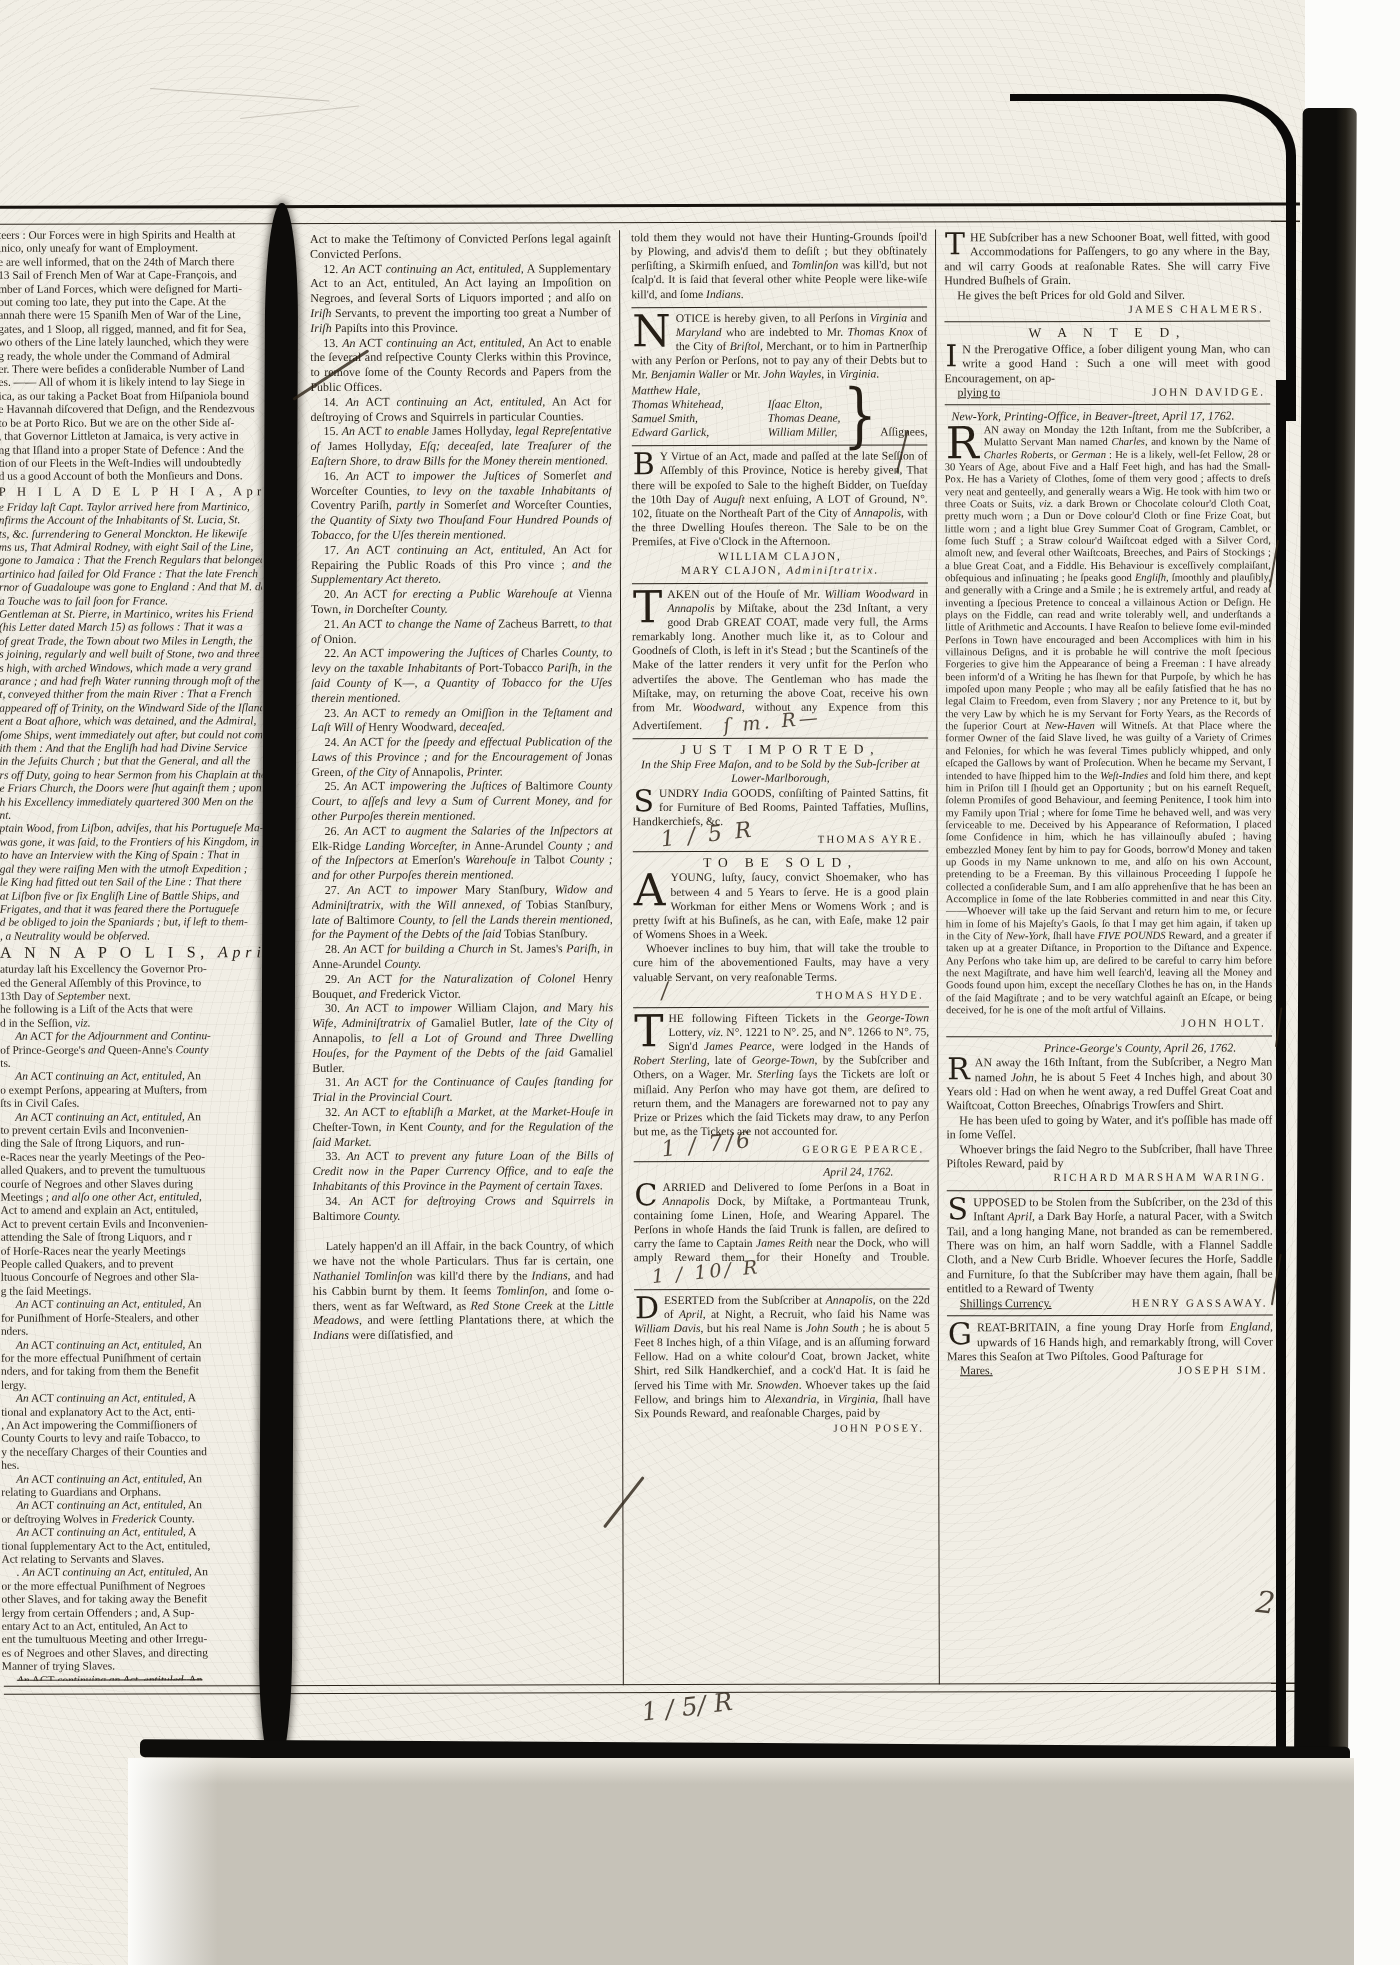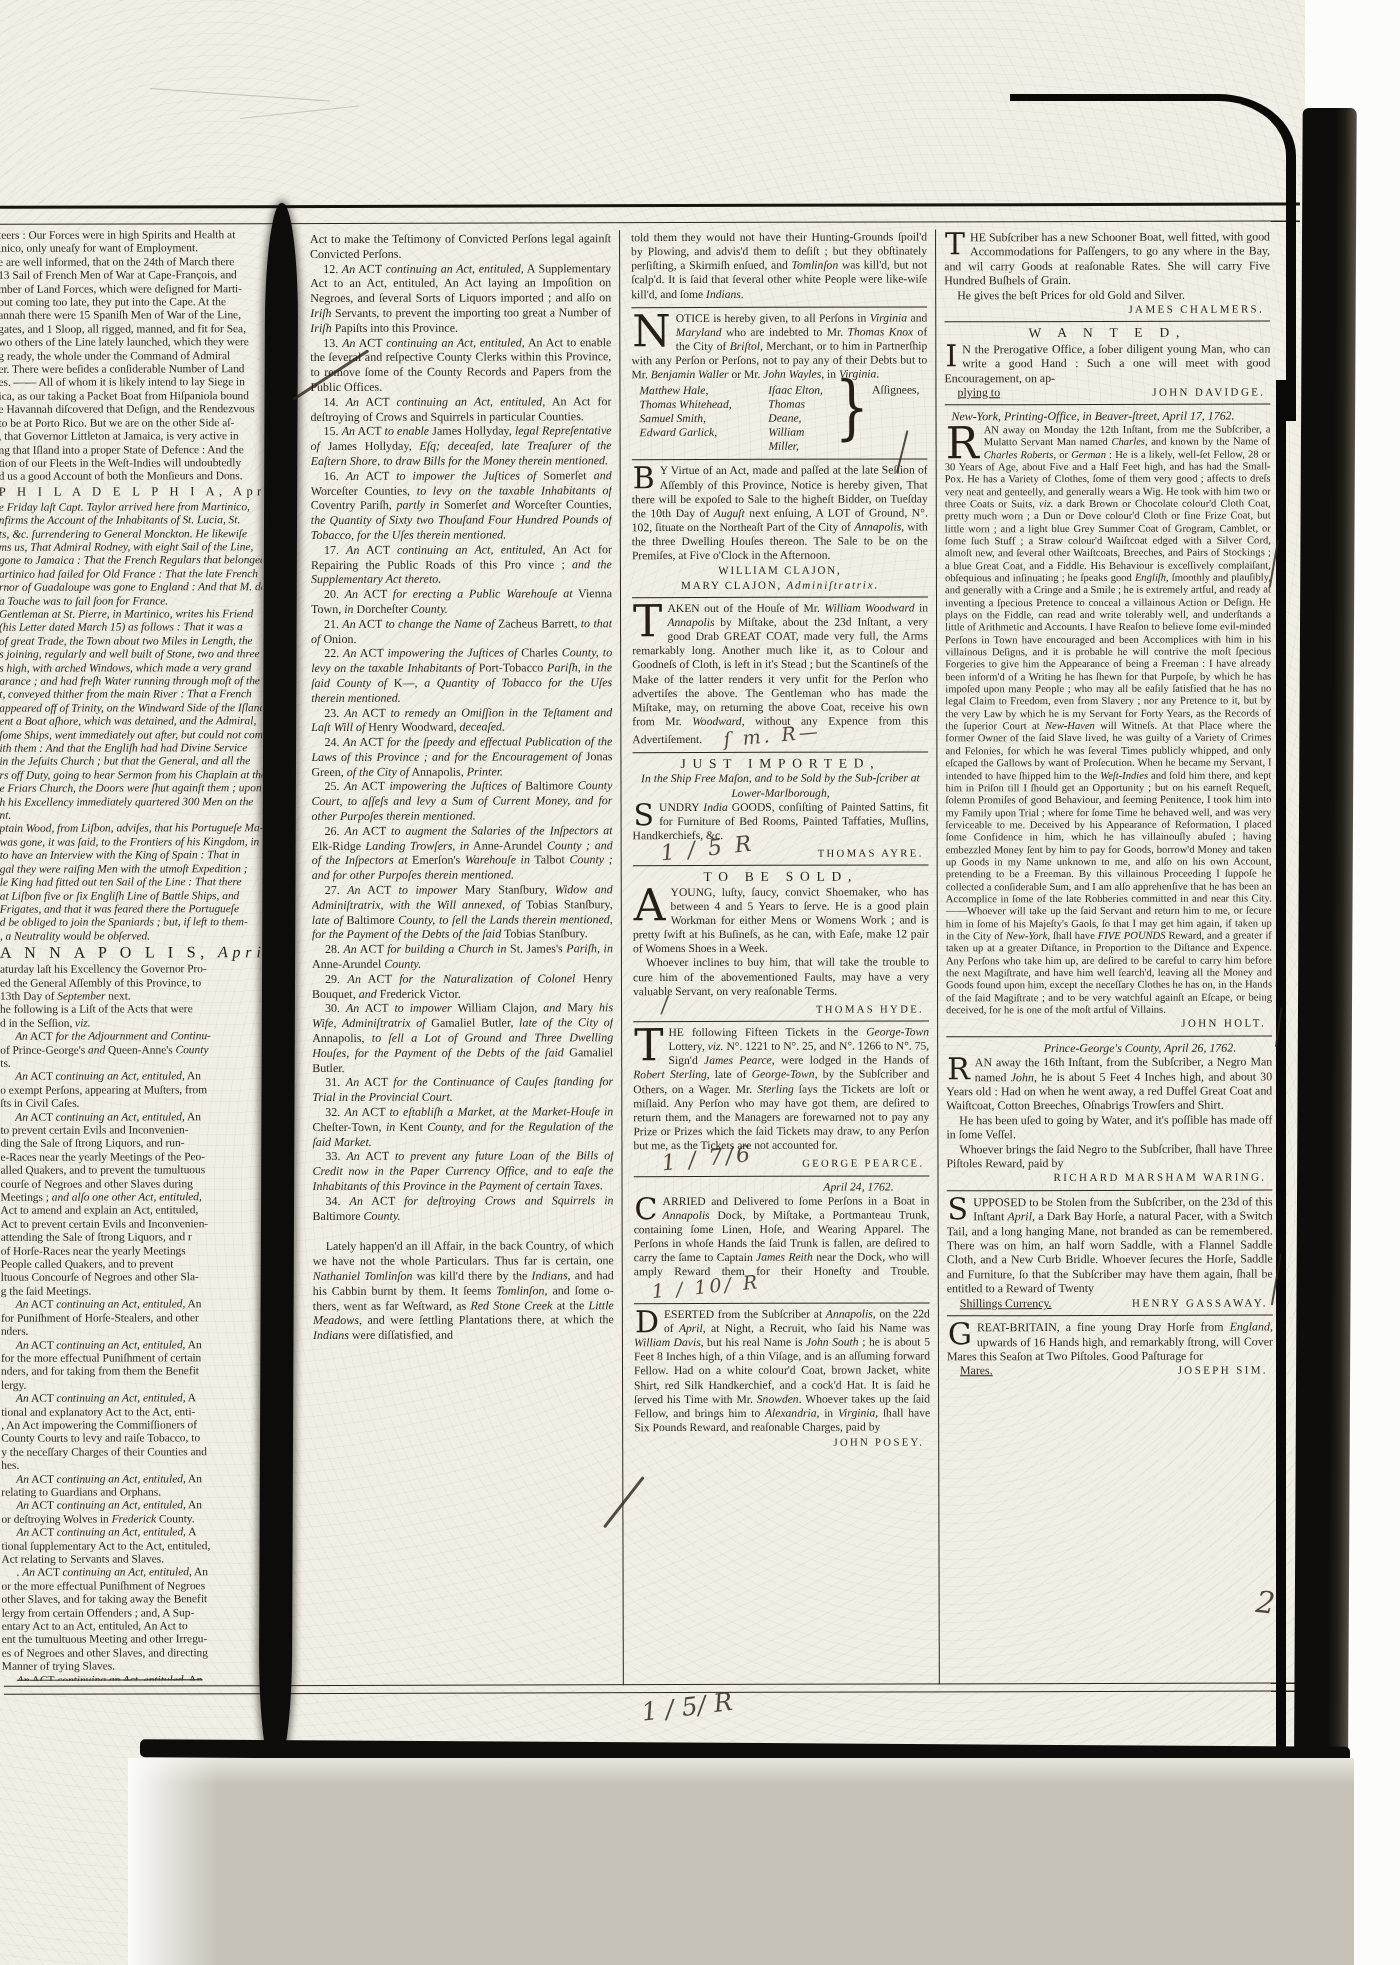--- a/index.html
+++ b/index.html
@@ -66,21 +66,21 @@
   .cap3{font-size:44px;line-height:36px;}
   .h-caps{text-align:center;letter-spacing:.5em;margin:2px 0 1px;font-size:13.5px;text-indent:0;}
   .sig{text-align:right;letter-spacing:.22em;font-size:.92em;padding-right:6px;text-indent:0;}
   .sp-line{text-align:center;letter-spacing:.16em;font-size:.95em;}
   .rowsig{display:flex;justify-content:space-between;align-items:baseline;}
   .rowsig .left{text-indent:13px;text-decoration:underline;}
   .rowsig .name{letter-spacing:.22em;font-size:.92em;padding-right:5px;white-space:nowrap;}
   .hrule{border:0;border-top:1.3px solid #2a241c;margin:5px 0 4px;}
   .gapblk{}
   .dateline{text-align:right;padding-right:36px;font-style:italic;text-indent:0;}
-  .assign{display:flex;align-items:flex-start;margin:1px 8px 2px;}
+  .assign{display:flex;align-items:flex-end;margin:1px 0 2px;}
   .assign .names{font-style:italic;}
   .assign .n1{width:46%;}
   .assign .n2{flex:1;font-family:Liberation Serif, serif;}
   .assign .brace{font-size:54px;transform:scaleY(1.3);line-height:.9;margin:0 3px 0 0;font-family:"DejaVu Serif",serif;}
   .assign .lbl{}
 
   
   .ink{font-family:"DejaVu Serif",serif;font-style:italic;color:#352a1e;opacity:.85;}
   .scriptmark{font-size:22px;letter-spacing:3px;transform:rotate(-6deg);padding-left:28px;}
   .inkline{font-family:"DejaVu Serif",serif;font-style:italic;color:#352a1e;opacity:.85;
@@ -217,21 +217,21 @@
         <div class="p">14. <i>An</i> ACT <i>continuing an Act, entituled,</i> An Act for deſtroying of Crows and Squirrels in particular Counties.</div>
         <div class="p">15. <i>An</i> ACT <i>to enable</i> James Hollyday, <i>legal Repreſentative of</i> James Hollyday, <i>Eſq; deceaſed, late Treaſurer of the Eaſtern Shore, to draw Bills for the Money therein mentioned.</i></div>
         <div class="p">16. <i>An</i> ACT <i>to impower the Juſtices of</i> Somerſet <i>and</i> Worceſter Counties, <i>to levy on the taxable Inhabitants of</i> Coventry Pariſh, <i>partly in</i> Somerſet <i>and</i> Worceſter Counties, <i>the Quantity of Sixty two Thouſand Four Hundred Pounds of Tobacco, for the Uſes therein mentioned.</i></div>
         <div class="p">17. <i>An</i> ACT <i>continuing an Act, entituled,</i> An Act for Repairing the Public Roads of this Pro vince ; <i>and the Supplementary Act thereto.</i></div>
         <div class="p">20. <i>An</i> ACT <i>for erecting a Public Warehouſe at</i> Vienna Town, <i>in</i> Dorcheſter <i>County.</i></div>
         <div class="p">21. <i>An</i> ACT <i>to change the Name of</i> Zacheus Barrett, <i>to that of</i> Onion.</div>
         <div class="p">22. <i>An</i> ACT <i>impowering the Juſtices of</i> Charles <i>County, to levy on the taxable Inhabitants of</i> Port-Tobacco <i>Pariſh, in the ſaid County of</i> K—, <i>a Quantity of Tobacco for the Uſes therein mentioned.</i></div>
         <div class="p">23. <i>An</i> ACT <i>to remedy an Omiſſion in the Teſtament and Laſt Will of</i> Henry Woodward, <i>deceaſed.</i></div>
         <div class="p">24. <i>An</i> ACT <i>for the ſpeedy and effectual Publication of the Laws of this Province ; and for the Encouragement of</i> Jonas Green, <i>of the City of</i> Annapolis, <i>Printer.</i></div>
         <div class="p">25. <i>An</i> ACT <i>impowering the Juſtices of</i> Baltimore <i>County Court, to aſſeſs and levy a Sum of Current Money, and for other Purpoſes therein mentioned.</i></div>
-        <div class="p">26. <i>An</i> ACT <i>to augment the Salaries of the Inſpectors at</i> Elk-Ridge <i>Landing Trowſers, in</i> Anne-Arundel <i>County ; and of the Inſpectors at</i> Emerſon's <i>Warehouſe in</i> Talbot <i>County ; and for other Purpoſes therein mentioned.</i></div>
+        <div class="p">26. <i>An</i> ACT <i>to augment the Salaries of the Inſpectors at</i> Elk-Ridge <i>Landing Worceſter, in</i> Anne-Arundel <i>County ; and of the Inſpectors at</i> Emerſon's <i>Warehouſe in</i> Talbot <i>County ; and for other Purpoſes therein mentioned.</i></div>
         <div class="p">27. <i>An</i> ACT <i>to impower</i> Mary Stanſbury, <i>Widow and Adminiſtratrix, with the Will annexed, of</i> Tobias Stanſbury, <i>late of</i> Baltimore <i>County, to ſell the Lands therein mentioned, for the Payment of the Debts of the ſaid</i> Tobias Stanſbury.</div>
         <div class="p">28. <i>An</i> ACT <i>for building a Church in</i> St. James's <i>Pariſh, in</i> Anne-Arundel <i>County.</i></div>
         <div class="p">29. <i>An</i> ACT <i>for the Naturalization of Colonel</i> Henry Bouquet, <i>and</i> Frederick Victor.</div>
         <div class="p">30. <i>An</i> ACT <i>to impower</i> William Clajon, <i>and</i> Mary <i>his Wife, Adminiſtratrix of</i> Gamaliel Butler, <i>late of the City of</i> Annapolis, <i>to ſell a Lot of Ground and Three Dwelling Houſes, for the Payment of the Debts of the ſaid</i> Gamaliel Butler.</div>
         <div class="p">31. <i>An</i> ACT <i>for the Continuance of Cauſes ſtanding for Trial in the Provincial Court.</i></div>
         <div class="p">32. <i>An</i> ACT <i>to eſtabliſh a Market, at the Market-Houſe in</i> Cheſter-Town, <i>in</i> Kent <i>County, and for the Regulation of the ſaid Market.</i></div>
         <div class="p">33. <i>An</i> ACT <i>to prevent any future Loan of the Bills of Credit now in the Paper Currency Office, and to eaſe the Inhabitants of this Province in the Payment of certain Taxes.</i></div>
         <div class="p">34. <i>An</i> ACT <i>for deſtroying Crows and Squirrels in</i> Baltimore <i>County.</i></div>
         <div class="gapblk" style="height: 16px;"></div>
         <div class="p">Lately happen'd an ill Affair, in the back Country, of which we have not the whole Particulars. Thus far is certain, one <i>Nathaniel Tomlinſon</i> was kill'd there by the <i>Indians</i>, and had his Cabbin burnt by them.  It ſeems <i>Tomlinſon</i>, and ſome o- thers, went as far Weſtward, as <i>Red Stone Creek</i> at the <i>Little Meadows</i>, and were ſettling Plantations there, at which the <i>Indians</i> were diſſatisfied, and</div>

